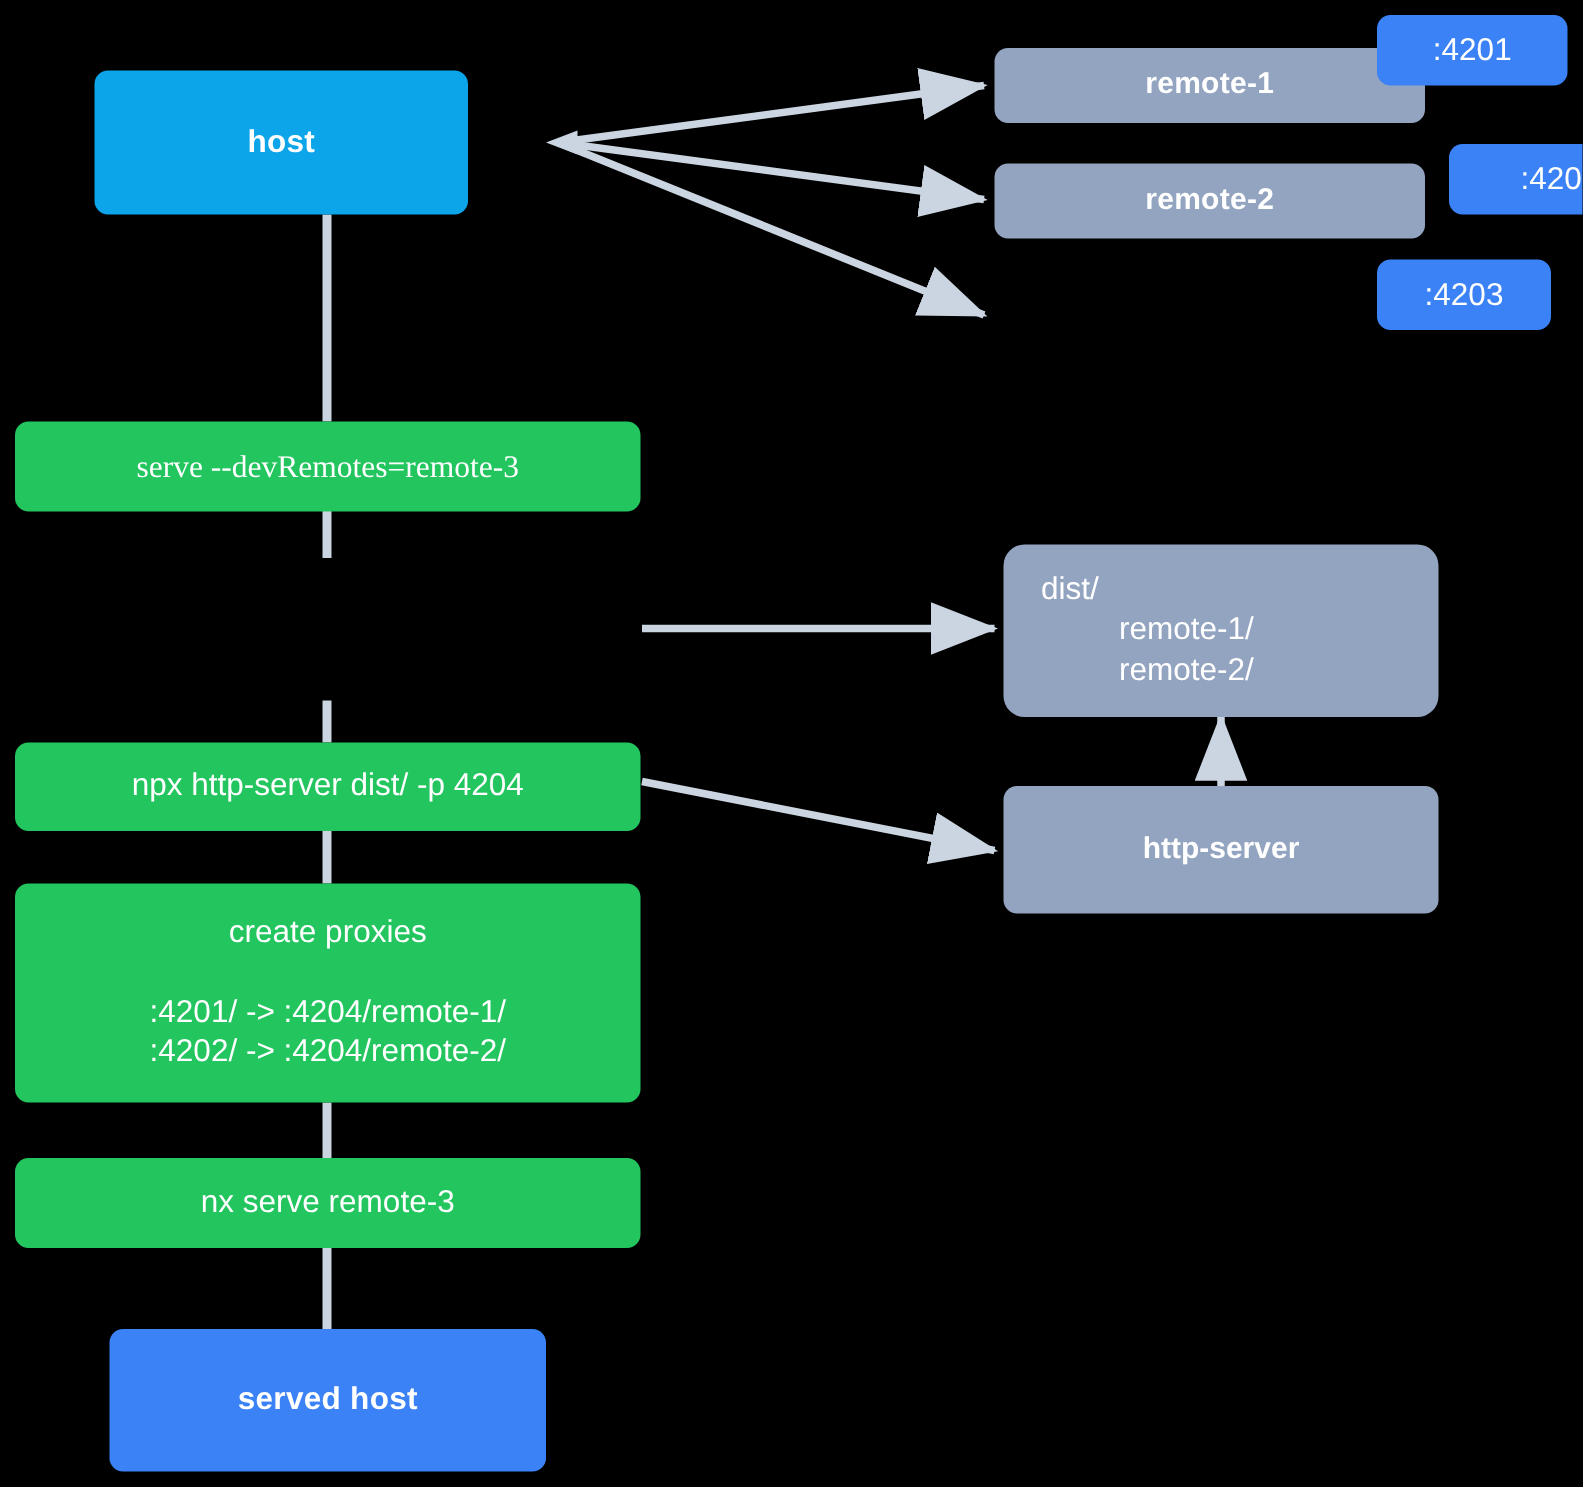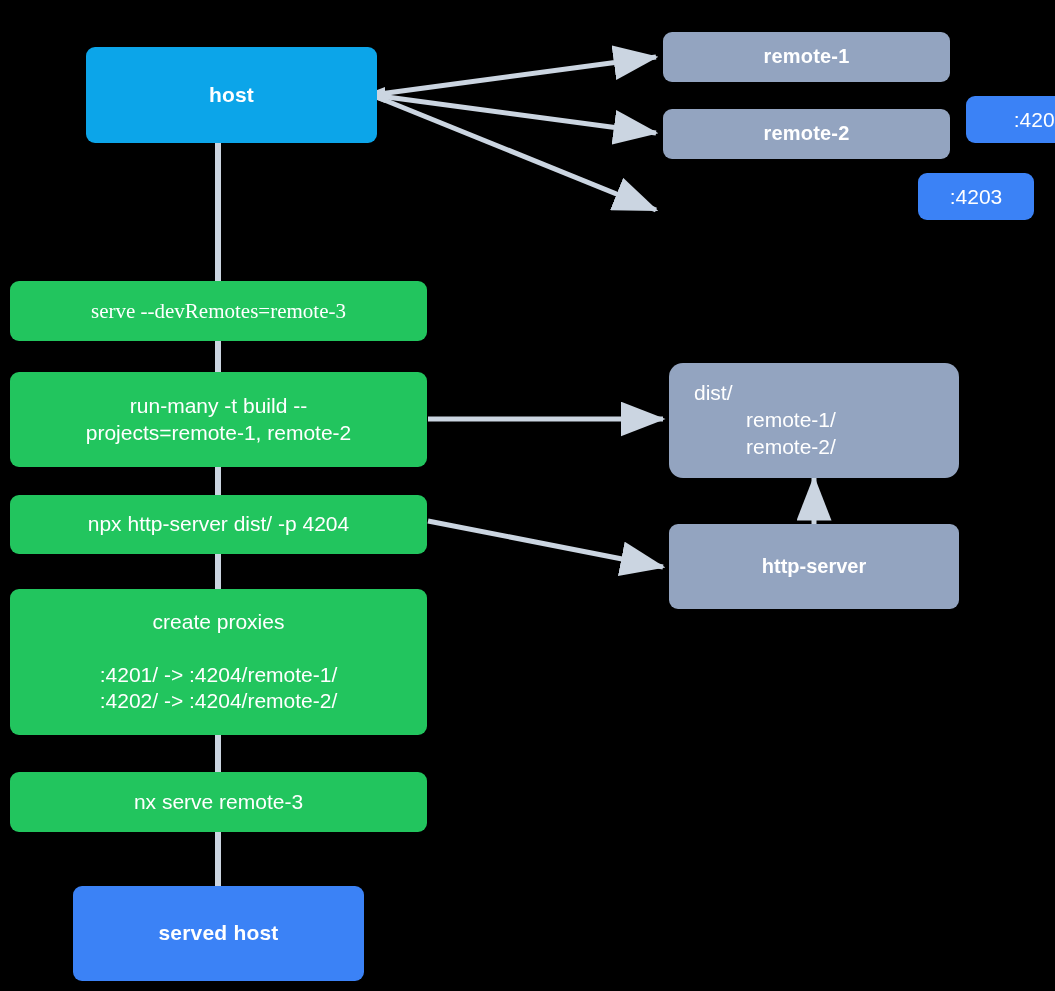--- a/index.html
+++ b/index.html
@@ -137,47 +137,46 @@
       <line x1="218" y1="832" x2="218" y2="886" stroke="#CBD5E1" stroke-width="6"></line>
     </g>
 
     <line x1="428" y1="419" x2="663" y2="419" stroke="#CBD5E1" stroke-width="5" marker-end="url(#arrowhead)"></line>
 
     <line x1="428" y1="521" x2="663" y2="567" stroke="#CBD5E1" stroke-width="5" marker-end="url(#arrowhead)"></line>
 
     <line x1="814" y1="524" x2="814" y2="478" stroke="#CBD5E1" stroke-width="5" marker-end="url(#arrowhead)"></line>
   </svg>
 
-  <div class="node node-host" style="left:86px; top:47px; width:291px; height:96px;">
+  <div class="node node-host" style="left:63px; top:47px; width:249px; height:96px;">
     <span>host</span>
   </div>
 
   <div class="node node-remote" style="left:663px; top:32px; width:287px; height:50px;">
     <span>remote-1</span>
   </div>
+  <div class="badge" style="left:918px; top:10px; width:127px; height:47px;">
+    <span>:4201</span>
+  </div>
 
   <div class="node node-remote" style="left:663px; top:109px; width:287px; height:50px;">
     <span>remote-2</span>
   </div>
   <div class="badge" style="left:966px; top:96px; width:148px; height:47px;">
     <span>:4202</span>
   </div>
 
   <div class="badge" style="left:918px; top:173px; width:116px; height:47px;">
     <span>:4203</span>
   </div>
 
   <div class="node node-cmd" style="left:10px; top:281px; width:417px; height:60px;font-family:Liberation Serif, serif;">
     <span class="cmd-line">serve --devRemotes=remote-3</span>
   </div>
 
-  <div class="node node-cmd" style="left:10px; top:372px; width:417px; height:95px;">
-    <span class="cmd-line">run-many -t build --</span>
-    <span class="cmd-line">projects=remote-1, remote-2</span>
-  </div>
 
   <div class="node node-cmd" style="left:10px; top:495px; width:417px; height:59px;">
     <span class="cmd-line">npx http-server dist/ -p 4204</span>
   </div>
 
   <div class="node node-cmd" style="left:10px; top:589px; width:417px; height:146px;">
     <span class="cmd-line">create proxies</span>
     <span class="cmd-gap"></span>
     <span class="cmd-line">:4201/ -&gt; :4204/remote-1/</span>
     <span class="cmd-line">:4202/ -&gt; :4204/remote-2/</span>

